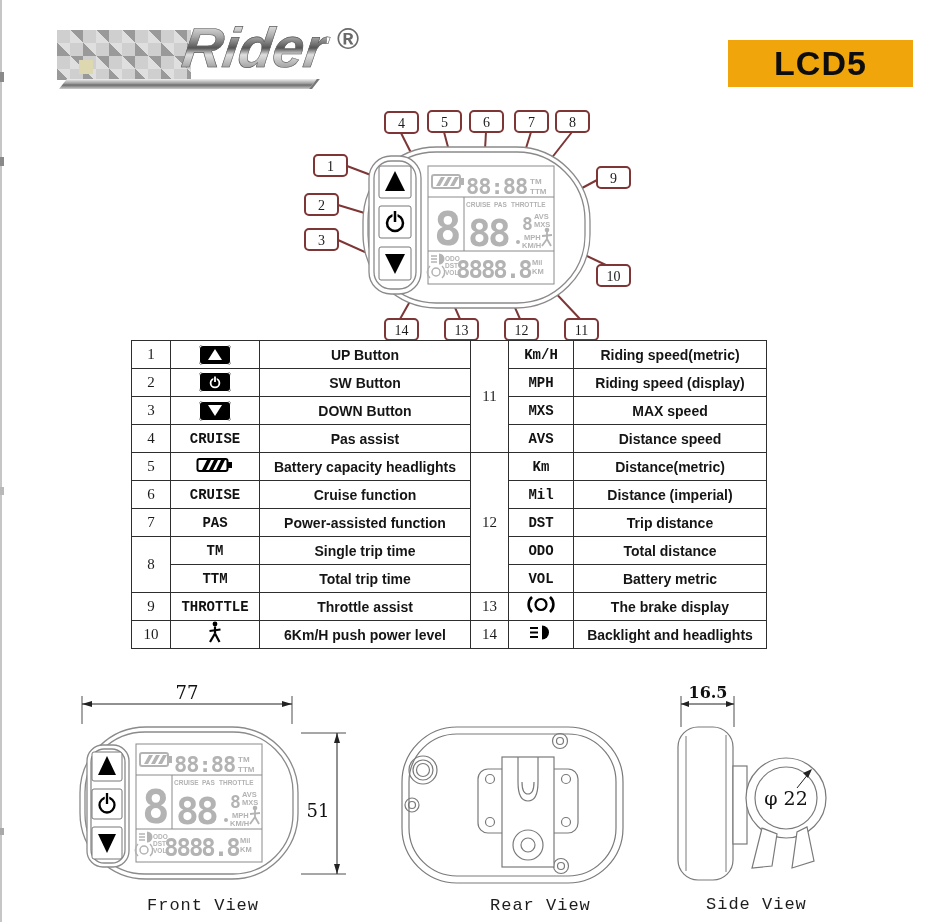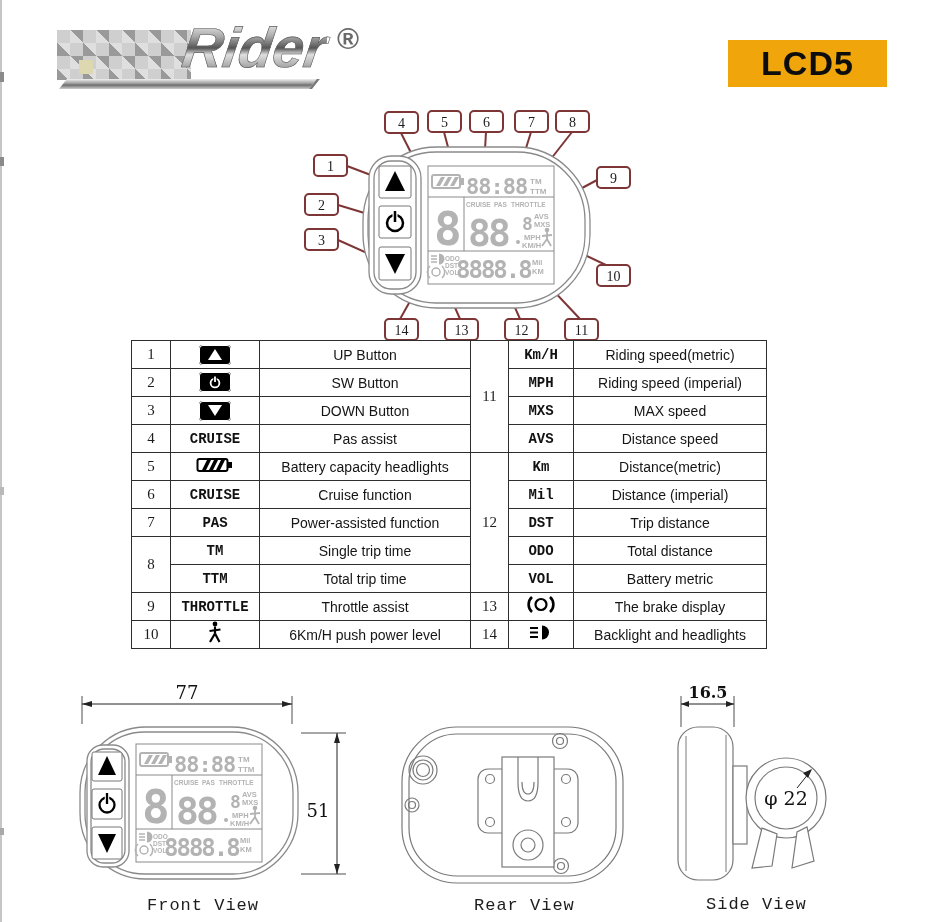--- a/index.html
+++ b/index.html
@@ -23,32 +23,32 @@
     transform:skewX(-8deg);
     background:linear-gradient(180deg,#fafafa 0%,#a8a8a8 30%,#555 50%,#e0e0e0 62%,#7a7a7a 100%);
     -webkit-background-clip:text;background-clip:text;color:transparent;
     -webkit-text-stroke:0.6px #5f5f5f;}
   .logo-reg{position:absolute;left:282px;top:2px;font-size:30px;color:#6a6a6a;font-weight:bold;}
   .logo-bar{position:absolute;left:4px;top:59px;width:250px;height:10px;
     background:linear-gradient(180deg,#f0f0f0,#9c9c9c 45%,#6d6d6d 60%,#cfcfcf);
     transform:skewX(-38deg);transform-origin:left bottom;border-right:3px solid #777;}
 
   
-  .badge{position:absolute;left:728px;top:40px;width:159px;height:47px;
+  .badge{position:absolute;left:728px;top:40px;width:185px;height:47px;
     display:flex;align-items:center;justify-content:center;
     font-weight:bold;font-size:34px;color:#0d0d0d;letter-spacing:1px;}
 
   
   table.spec{position:absolute;left:131px;top:340px;border-collapse:collapse;table-layout:fixed;
     width:635px;}
   table.spec td{border:1.4px solid #2e2e2e;text-align:center;vertical-align:middle;
     padding:0;height:27px;overflow:hidden;}
   td.num{font-family:"Liberation Serif",serif;font-size:15px;color:#1c1c1c;}
   td.sym{font-family:"Liberation Mono",monospace;font-weight:bold;font-size:14px;color:#111;}
-  td.desc{font-family:"Liberation Sans",sans-serif;font-weight:normal;font-size:14px;color:#151515;}
+  td.desc{font-family:"Liberation Sans",sans-serif;font-weight:bold;font-size:14px;color:#151515;}
 
   .btn-chip{display:inline-flex;width:32px;height:20px;background:#000;border-radius:4px;
     align-items:center;justify-content:center;box-shadow:inset 0 0 0 1px #fff,inset 0 0 0 2px #000;}
   .tri-up{width:0;height:0;border-left:7px solid transparent;border-right:7px solid transparent;
     border-bottom:11px solid #fff;}
   .tri-down{width:0;height:0;border-left:7px solid transparent;border-right:7px solid transparent;
     border-top:11px solid #fff;}
 
   
   .view-label{position:absolute;font-family:"Liberation Mono",monospace;font-size:17px;
@@ -223,21 +223,21 @@
     <td class="sym">
       <span class="btn-chip">
         <svg width="14" height="14" viewBox="0 0 14 14" style="position:static;">
               <circle cx="7" cy="8" r="4.4" fill="none" stroke="#fff" stroke-width="1.8"></circle>
               <line x1="7" y1="1" x2="7" y2="7" stroke="#000" stroke-width="3.4"></line>
               <line x1="7" y1="1.5" x2="7" y2="7" stroke="#fff" stroke-width="1.8"></line>
             </svg>
       </span></td>
     <td class="desc">SW Button</td>
     <td class="sym">MPH</td>
-    <td class="desc">Riding speed (imperial)</td>
+    <td class="desc">Riding speed (display)</td>
   </tr>
   <tr>
     <td class="num">3</td>
     <td class="sym"><span class="btn-chip">
             <span class="tri-down"></span>
           </span></td>
     <td class="desc">DOWN Button</td>
     <td class="sym">MXS</td>
     <td class="desc">MAX speed</td>
   </tr>
@@ -441,21 +441,21 @@
   <g>
     <rect x="502" y="757" width="52" height="110" fill="#fff" stroke="#7a7a7a" stroke-width="1.2"></rect>
     <line x1="518" y1="757" x2="518" y2="782" stroke="#7a7a7a" stroke-width="1.2"></line>
     <line x1="538" y1="757" x2="538" y2="782" stroke="#7a7a7a" stroke-width="1.2"></line>
     <path d="M518,782 Q518,801 528,801 Q538,801 538,782" fill="none" stroke="#7a7a7a" stroke-width="1.2"></path>
     <path d="M522,782 Q522,794 528,794 Q534,794 534,782" fill="none" stroke="#7a7a7a" stroke-width="1.2"></path>
     <circle cx="528" cy="845" r="15" fill="#fff" stroke="#7a7a7a" stroke-width="1.2"></circle>
     <circle cx="528" cy="845" r="7" fill="none" stroke="#7a7a7a" stroke-width="1.2"></circle>
   </g>
 </svg>
-<div class="view-label" style="left:474px;top:896px;text-align:center;">Rear View</div>
+<div class="view-label" style="left:490px;top:896px;text-align:center;">Rear View</div>
 
 <svg width="240" height="252" viewBox="655 668 240 252" style="left:655px;top:668px;">
   <g stroke="#222" stroke-width="1">
     <line x1="681" y1="704" x2="734" y2="704"></line>
     <polygon points="681,704 689,701 689,707" fill="#222" stroke="none"></polygon>
     <polygon points="734,704 726,701 726,707" fill="#222" stroke="none"></polygon>
     <line x1="681" y1="696" x2="681" y2="727" stroke-width="0.8"></line>
     <line x1="734" y1="696" x2="734" y2="727" stroke-width="0.8"></line>
   </g>
   <text x="708" y="698" text-anchor="middle" font-family="DejaVu Serif, serif" font-weight="bold" font-size="16" fill="#111">16.5</text>

